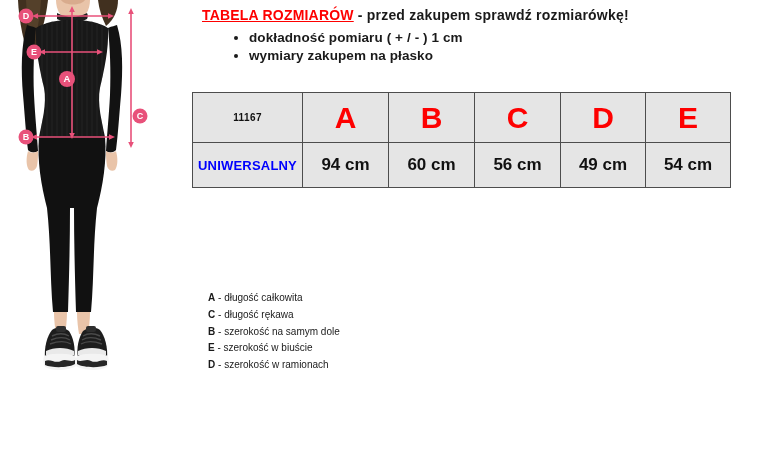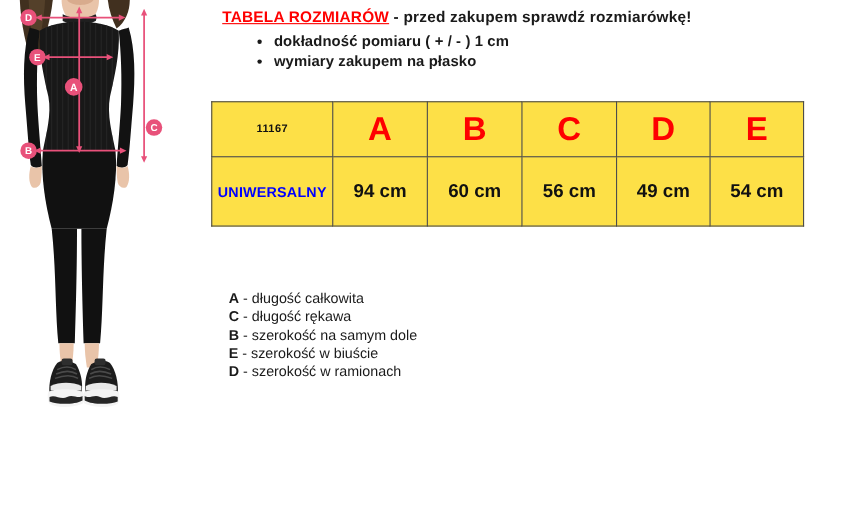--- a/index.html
+++ b/index.html
@@ -12,31 +12,31 @@
   .model-figure { position:absolute; left:0; top:0; }
 
   
   .header-block { position:absolute; left:202px; top:7px; width:560px; }
   .title-line { font-size:14px; font-weight:bold; color:#1a1a1a; line-height:16px; letter-spacing:.2px; white-space:nowrap; }
   .title-red  { color:#fe0000; text-decoration:underline; }
   .bullet-list { margin:6px 0 0 0; padding:0 0 0 19px; list-style:disc; }
   .bullet-list li { font-size:13.5px; font-weight:bold; color:#1a1a1a; line-height:17.5px; letter-spacing:.1px;margin-left:28px; }
 
   
-  .size-table { position:absolute; left:192px; top:92px; border-collapse:collapse; table-layout:fixed; background:#fde047; }
+  .size-table { position:absolute; left:192px; top:92px; border-collapse:collapse; table-layout:fixed; background:#e5e5e5; }
   .size-table td { border:1px solid #4d4d4d; text-align:center; vertical-align:middle; padding:0; overflow:hidden; }
   .row-head { height:50px; }
-  .row-data { height:63px;padding-left:48px; }
+  .row-data { height:45px;padding-left:48px; }
   .cell-code   { font-size:10px;  font-weight:bold; color:#111111; letter-spacing:.4px; }
   .cell-letter { font-size:30px;  font-weight:bold; color:#fe0000; }
   .cell-size   { font-size:13px;  font-weight:bold; color:#0000fe; letter-spacing:.2px; }
   .cell-value  { font-size:17px;  font-weight:bold; color:#111111;margin-top:18px; }
 
   
-  .legend-block { position:absolute; left:208px; top:263px; font-size:13px; color:#1a1a1a; }
+  .legend-block { position:absolute; left:208px; top:290px; font-size:10px; color:#1a1a1a; }
   .legend-row { line-height:16.8px; white-space:pre; }
   .legend-letter { font-weight:bold; }
 </style>
 </head>
 <body>
 
 <div class="canvas">
 
   <svg class="model-figure" width="185" height="420" viewBox="0 0 185 420" xmlns="http://www.w3.org/2000/svg">
     <defs>

